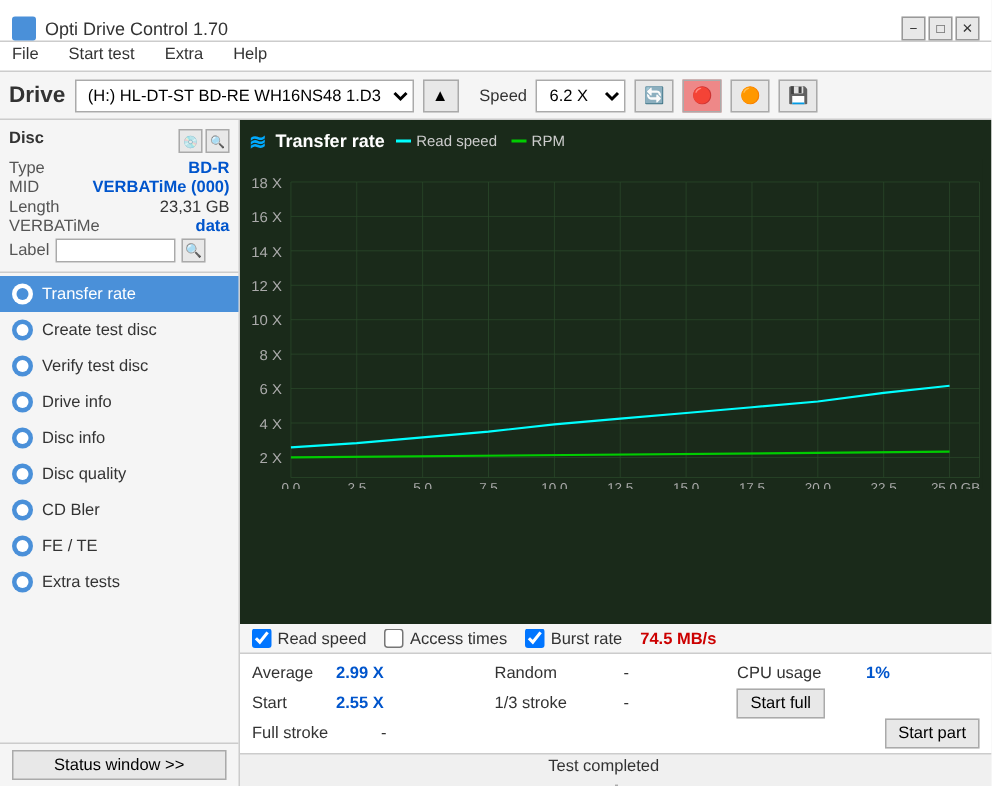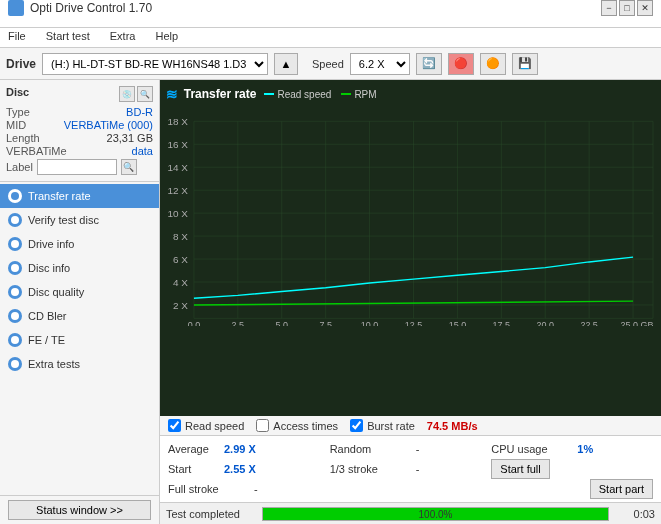--- a/index.html
+++ b/index.html
@@ -1,50 +1,50 @@
 <!DOCTYPE html>
 <html><head>
   <meta charset="utf-8">
   <style>
     * { margin: 0; padding: 0; box-sizing: border-box; }
     body { width: 661px; height: 524px; font-family: 'Segoe UI', Tahoma, sans-serif; font-size: 11px; background: #f0f0f0; overflow: hidden; }
 
     
-    .title-bar { background: #fff; height: 28px; display: flex; align-items: flex-start; justify-content: space-between; padding: 0 8px; border-bottom: 1px solid #ccc; }
+    .title-bar { background: #fff; height: 28px; display: flex; align-items: flex-end; justify-content: space-between; padding: 0 8px; border-bottom: 1px solid #ccc; }
     .title-bar-left { display: flex; align-items: center; gap: 6px; font-size: 12px; font-weight: normal; color: #333; }
     .title-icon { width: 16px; height: 16px; background: #4a90d9; border-radius: 2px; display: inline-block; }
     .title-controls { display: flex; gap: 2px; }
     .title-btn { width: 16px; height: 16px; border: 1px solid #999; background: #e8e8e8; display: flex; align-items: center; justify-content: center; font-size: 9px; cursor: pointer; color: #333; }
 
     
     .menu-bar { background: #fff; height: 20px; display: flex; align-items: flex-start; padding: 0 4px; border-bottom: 1px solid #ccc; gap: 12px; }
     .menu-item { font-size: 11px; color: #333; cursor: pointer; padding: 2px 4px; }
 
     
     .drive-toolbar { background: #f5f5f5; height: 32px; display: flex; align-items: center; padding: 0 6px; border-bottom: 1px solid #ccc; gap: 6px; }
-    .drive-label { font-size: 12px; font-weight: bold; color: #333; }
+    .drive-label { font-size: 15px; font-weight: bold; color: #333; }
     .drive-select { height: 22px; font-size: 11px; border: 1px solid #aaa; background: #fff; padding: 0 4px; min-width: 200px; }
     .toolbar-btn { height: 22px; width: 24px; border: 1px solid #aaa; background: #e8e8e8; display: flex; align-items: center; justify-content: center; cursor: pointer; font-size: 11px; }
     .speed-label { font-size: 11px; color: #333; margin-left: 8px; }
     .speed-select { height: 22px; font-size: 11px; border: 1px solid #aaa; background: #fff; padding: 0 4px; width: 60px; }
     .toolbar-icon-btn { height: 22px; width: 26px; border: 1px solid #aaa; background: #e8e8e8; display: flex; align-items: center; justify-content: center; cursor: pointer; }
 
     
     .main-layout { display: flex; height: calc(524px - 28px - 20px - 32px); }
 
     
     .sidebar { width: 160px; background: #f5f5f5; border-right: 1px solid #ccc; display: flex; flex-direction: column; }
     .disc-panel { padding: 6px; border-bottom: 1px solid #ccc; }
     .disc-header { display: flex; justify-content: space-between; margin-bottom: 4px; }
     .disc-title { font-size: 11px; font-weight: bold; color: #333; }
     .disc-icons { display: flex; gap: 2px; }
     .disc-icon-btn { width: 16px; height: 16px; border: 1px solid #aaa; background: #e8e8e8; display: flex; align-items: center; justify-content: center; font-size: 8px; cursor: pointer; }
     .disc-row { display: flex; justify-content: space-between; margin: 1px 0; font-size: 11px; }
     .disc-row-label { color: #555; }
-    .disc-row-value { color: #0055cc; font-weight: normal; }
+    .disc-row-value { color: #0055cc; font-weight: bold; }
     .disc-row-value-dark { color: #333; }
     .label-row { display: flex; align-items: center; gap: 4px; margin-top: 2px; }
     .label-input { width: 80px; height: 16px; border: 1px solid #aaa; background: #fff; font-size: 10px; padding: 0 2px; }
     .label-btn { width: 16px; height: 16px; border: 1px solid #aaa; background: #e8e8e8; display: flex; align-items: center; justify-content: center; cursor: pointer; font-size: 9px; }
 
     
     .nav-menu { flex: 1; padding: 2px 0; }
     .nav-item { display: flex; align-items: center; gap: 6px; padding: 5px 8px; cursor: pointer; font-size: 11px; color: #333; }
     .nav-item.active { background: #4a90d9; color: #fff; }
     .nav-item .nav-icon { width: 14px; height: 14px; border-radius: 50%; background: #4a90d9; display: flex; align-items: center; justify-content: center; flex-shrink: 0; }
@@ -79,21 +79,21 @@
     .stats-col { display: flex; align-items: center; gap: 6px; flex: 1; }
     .stats-label { color: #333; width: 50px; }
     .stats-value { color: #0055cc; font-weight: bold; width: 40px; }
     .stats-label2 { color: #333; width: 80px; }
     .stats-value2 { color: #333; width: 30px; }
     .stats-label3 { color: #333; width: 80px; }
     .stats-value3 { color: #0055cc; font-weight: bold; width: 30px; }
     .start-btn { height: 20px; padding: 0 8px; font-size: 11px; background: #e8e8e8; border: 1px solid #aaa; cursor: pointer; white-space: nowrap; }
 
     
-    .progress-area { display: flex; align-items: center; height: 22px; background: #f0f0f0; border-top: 1px solid #ccc; padding: 2px 6px; gap: 6px; }
+    .progress-area { display: flex; align-items: center; height: 22px; background: #f0f0f0; border-top: 1px solid #ccc; padding: 2px 6px; gap: 6px; flex-direction: column; }
     .status-text { font-size: 11px; color: #333; width: 90px; flex-shrink: 0; }
     .progress-bar-bg { flex: 1; height: 14px; background: #fff; border: 1px solid #aaa; position: relative; overflow: hidden; }
     .progress-bar-fill { height: 100%; background: #00cc00; display: flex; align-items: center; justify-content: center; }
     .progress-pct { font-size: 10px; color: #333; position: absolute; width: 100%; text-align: center; top: 1px; }
     .time-text { font-size: 11px; color: #333; width: 40px; text-align: right; flex-shrink: 0; }
   </style>
 </head>
 <body>
 
 <div class="title-bar">
@@ -175,20 +175,26 @@
       <div class="nav-item active">
         <span class="nav-icon">
             <span class="nav-icon-inner"></span>
           </span>
         <span>Transfer rate</span>
       </div>
       <div class="nav-item">
         <span class="nav-icon">
             <span class="nav-icon-inner"></span>
           </span>
+        <span>Create test disc</span>
+      </div>
+      <div class="nav-item">
+        <span class="nav-icon">
+            <span class="nav-icon-inner"></span>
+          </span>
         <span>Verify test disc</span>
       </div>
       <div class="nav-item">
         <span class="nav-icon">
             <span class="nav-icon-inner"></span>
           </span>
         <span>Drive info</span>
       </div>
       <div class="nav-item">
         <span class="nav-icon">

